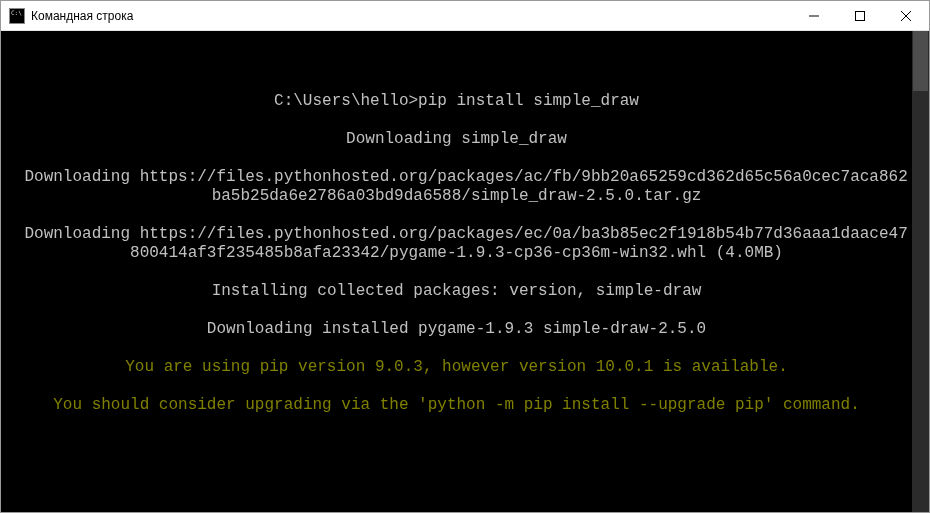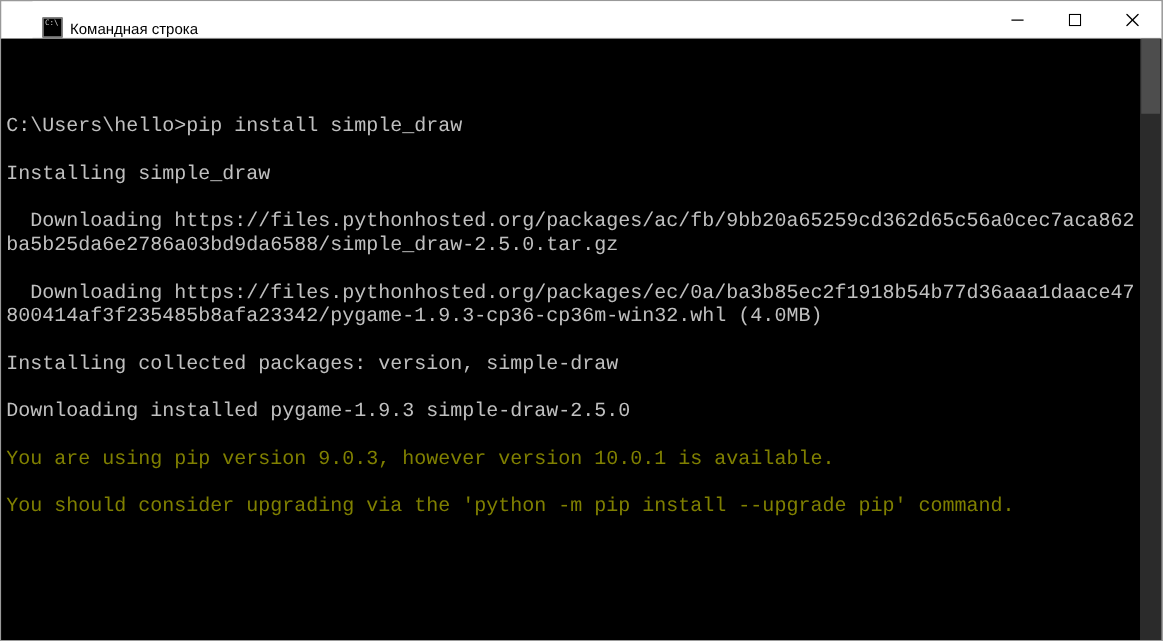--- a/index.html
+++ b/index.html
@@ -15,23 +15,22 @@
       height: 100%;
       border: 1px solid #999;
       display: flex;
       flex-direction: column;
       background: #fff;
     }
     .titlebar {
       height: 30px;
       background: #fff;
       display: flex;
-      align-items: flex-end;
+      align-items: center;
       border-bottom: 1px solid #e5e5e5;
-      margin-left: 25px;
     }
     .titlebar-icon {
       width: 16px;
       height: 16px;
       margin-left: 8px;
       margin-right: 6px;
       display: inline-flex;
       align-items: center;
       justify-content: center;
       background: #000;
@@ -80,21 +79,21 @@
       background: #000;
       color: #c0c0c0;
       font-family: Consolas, "Courier New", monospace;
       font-size: 16px;
       line-height: 19px;
       padding: 4px 4px 4px 4px;
       overflow: hidden;
       white-space: pre-wrap;
       word-break: break-all;
     }
-    .line { white-space: pre-wrap; }
+    .line { white-space: pre-wrap; text-align: center; }
     .warn { color: #808000; }
     .progress-line {
       display: flex;
       align-items: center;
       white-space: pre;
     }
     .progress-bar {
       display: inline-block;
       width: 308px;
       height: 16px;
@@ -140,21 +139,21 @@
             <line x1="10" y1="0" x2="0" y2="10" stroke="#000" stroke-width="1"></line>
           </svg>
       </button>
     </div>
   </div>
 
   <div class="terminal-wrap">
     <div class="terminal">
 <div class="line"> </div>
 <div class="line"><span>C:\Users\hello&gt;</span><span>pip install simple_draw</span></div>
-<div class="line">Installing simple_draw</div>
+<div class="line">Downloading simple_draw</div>
 <div class="line">  Downloading https://files.pythonhosted.org/packages/ac/fb/9bb20a65259cd362d65c56a0cec7aca862ba5b25da6e2786a03bd9da6588/simple_draw-2.5.0.tar.gz</div>
 <div class="line">  Downloading https://files.pythonhosted.org/packages/ec/0a/ba3b85ec2f1918b54b77d36aaa1daace47800414af3f235485b8afa23342/pygame-1.9.3-cp36-cp36m-win32.whl (4.0MB)</div>
 <div class="line">Installing collected packages: version, simple-draw</div>
 <div class="line">Downloading installed pygame-1.9.3 simple-draw-2.5.0</div>
 <div class="line warn">You are using pip version 9.0.3, however version 10.0.1 is available.</div>
 <div class="line warn">You should consider upgrading via the 'python -m pip install --upgrade pip' command.</div>
 
 
     </div>
     <div class="scrollbar">

